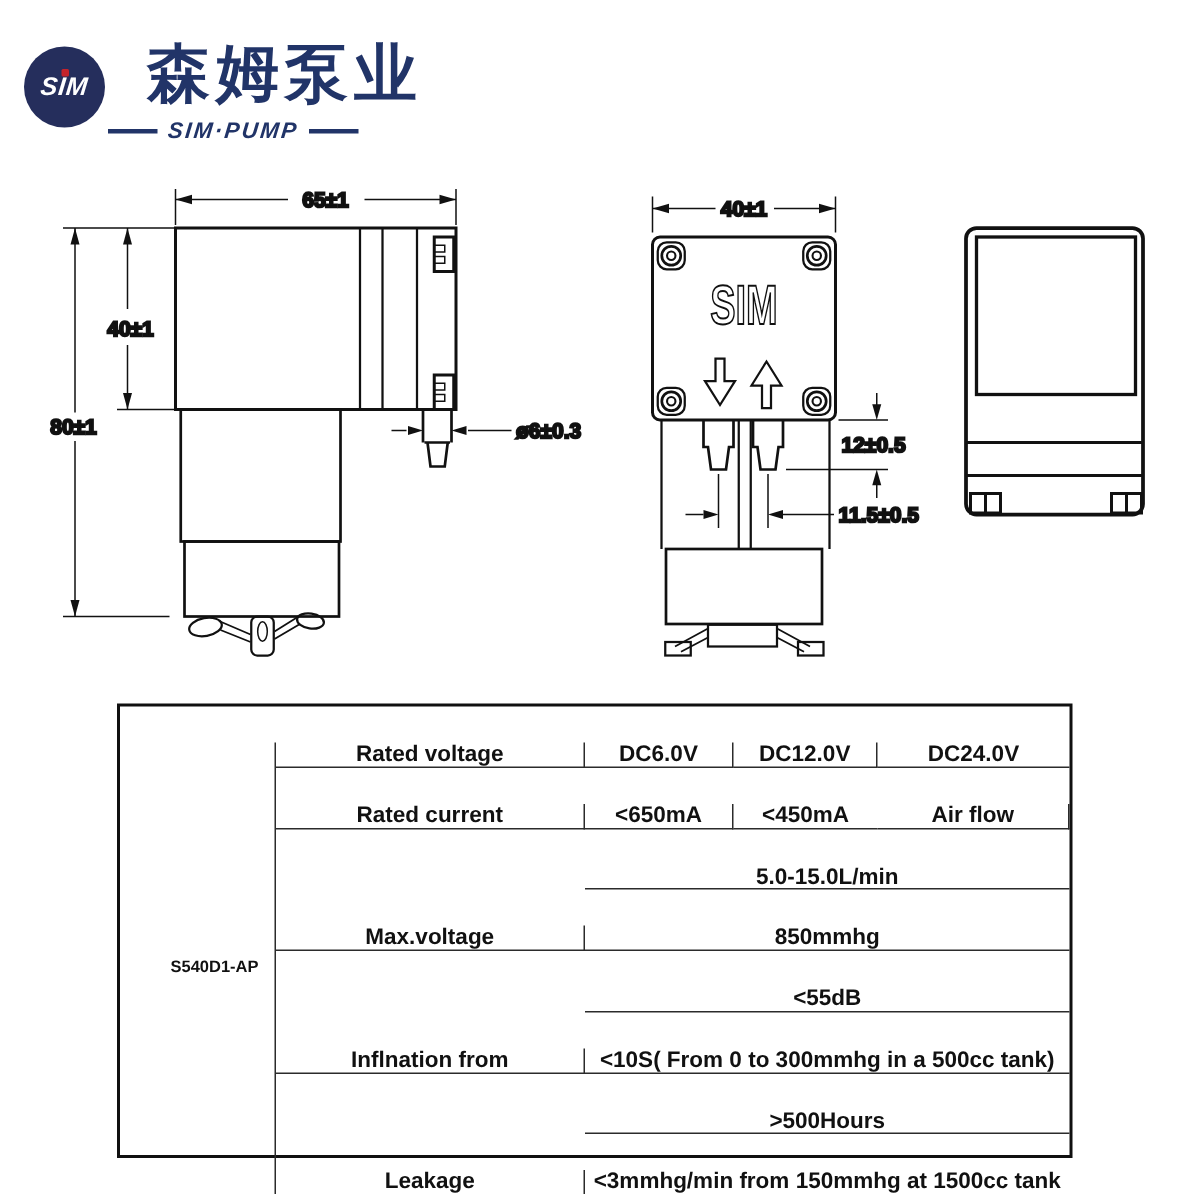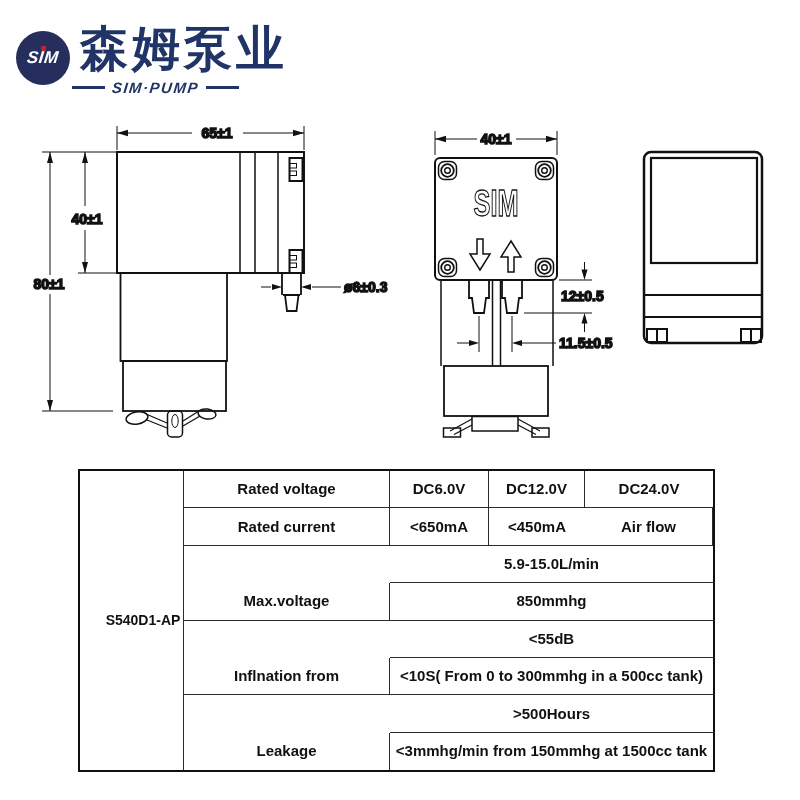--- a/index.html
+++ b/index.html
@@ -5,45 +5,45 @@
   html,body{margin:0;padding:0;background:#ffffff;}
   #page{position:relative;width:800px;height:800px;background:#ffffff;overflow:hidden;
         font-family:"Liberation Sans",sans-serif;color:#111;}
 
   
   #logo-circle{position:absolute;left:16px;top:31px;width:54px;height:54px;border-radius:50%;
                background:#252e5c;display:flex;align-items:center;justify-content:center;}
   #logo-circle .sim{color:#fff;font-style:italic;font-weight:bold;font-size:17px;letter-spacing:.5px;
                     transform:skewX(-6deg);}
   #logo-dot{position:absolute;left:25px;top:15px;width:5px;height:5px;background:#c4232b;border-radius:1px;}
-  #cn-title{position:absolute;left:80px;top:22px;width:230px;height:54px;
-            font-weight:900;font-size:48px;line-height:54px;letter-spacing:4px;color:#213468;
+  #cn-title{position:absolute;left:98px;top:22px;width:230px;height:54px;
+            font-weight:900;font-size:42px;line-height:54px;letter-spacing:4px;color:#213468;
             white-space:nowrap;}
   #en-row{position:absolute;left:72px;top:79px;display:flex;align-items:center;gap:7px;color:#213468;}
   .en-dash{width:33px;height:3px;background:#213468;}
   #en-row .en-text{font-style:italic;font-weight:bold;font-size:15px;letter-spacing:1.5px;
                    transform:skewX(-6deg);white-space:nowrap;}
 
   
   #drawings{position:absolute;left:0;top:0;width:800px;height:470px;}
   .dim{font-family:"Liberation Sans",sans-serif;font-weight:bold;font-size:14px;fill:#0d0d0d;}
   .sim-embossed{font-family:"Liberation Sans",sans-serif;font-weight:bold;font-size:37px;
                 fill:#ffffff;stroke:#111;stroke-width:1.3px;}
 
   
   #spec-table{position:absolute;left:78px;top:469px;width:637px;height:303px;box-sizing:border-box;
               border:2px solid #101010;display:grid;
               grid-template-columns:104px 206px 99px 96px 1fr;
               grid-template-rows:repeat(8,1fr);font-weight:bold;}
   .cell{display:flex;align-items:center;justify-content:center;text-align:right;
         border-right:1.5px solid #2b2b2b;border-bottom:1.5px solid #2b2b2b;
-        font-size:15px;line-height:1.05;padding:0 2px;box-sizing:border-box;white-space:nowrap;}
+        font-size:15px;line-height:1.05;padding:0 2px;box-sizing:border-box;white-space:nowrap;margin-top:24px;}
   .cell.last-col{border-right:none;}
   .cell.last-row{border-bottom:none;}
-  #model-cell{grid-column:1;grid-row:1 / span 8;border-bottom:none;font-size:14px;padding-left:25px;}
+  #model-cell{grid-column:1;grid-row:1 / span 8;border-bottom:none;font-size:11px;padding-left:25px;}
   .span3{grid-column:3 / span 3;border-right:none;}
 </style>
 </head>
 <body>
 
 <div id="page">
 
   <div id="logo-circle">
     <span class="sim">SIM</span>
     <span id="logo-dot"></span>
@@ -174,21 +174,21 @@
     <div class="cell">Rated voltage</div>
     <div class="cell">DC6.0V</div>
     <div class="cell">DC12.0V</div>
     <div class="cell last-col">DC24.0V</div>
 
     <div class="cell">Rated current</div>
     <div class="cell">&lt;650mA</div>
     <div class="cell last-col">&lt;450mA</div>
 
     <div class="cell">Air flow</div>
-    <div class="cell span3">5.9-15.0L/min</div>
+    <div class="cell span3">5.0-15.0L/min</div>
 
     <div class="cell">Max.voltage</div>
     <div class="cell span3">850mmhg</div>
 
     <div class="cell span3">&lt;55dB</div>
 
     <div class="cell">Inflnation from</div>
     <div class="cell span3">&lt;10S( From 0 to 300mmhg in a 500cc tank)</div>
 
     <div class="cell span3">&gt;500Hours</div>

